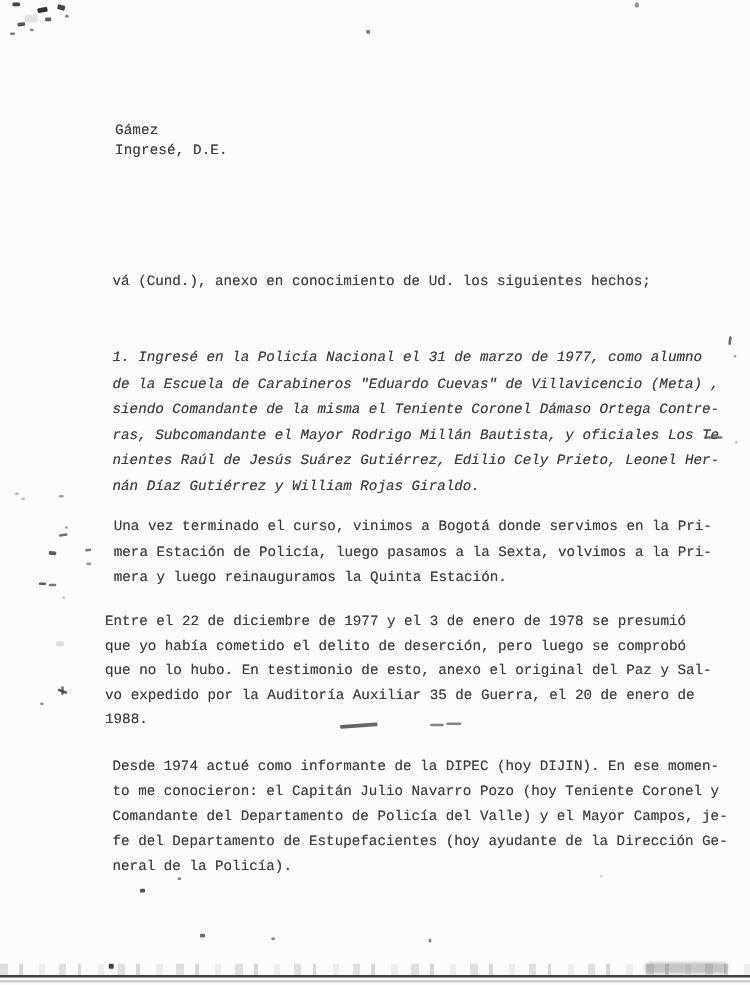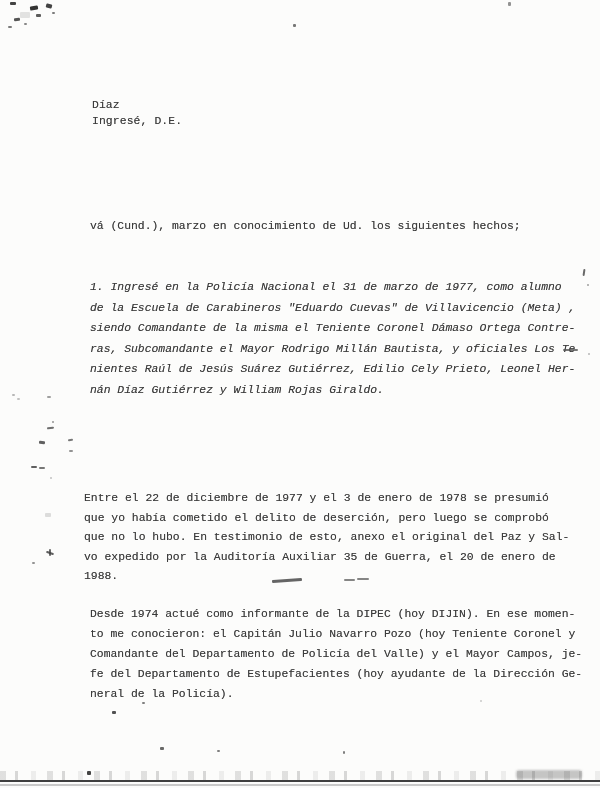--- a/index.html
+++ b/index.html
@@ -45,26 +45,27 @@
     position:absolute;left:0;top:780px;width:600px;height:2px;
     background:#3f3f3f;
     box-shadow:0 4px 0 rgba(140,140,140,.45);
   }
 </style>
 </head>
 <body>
 
 <div class="page">
 
-  <div class="tblock recipient"><div class="line">Díaz</div><div class="line">Ingresé, D.E.</div></div>
+  <div class="tblock recipient"><div class="line">Gámez</div><div class="line">Ingresé, D.E.</div></div>
 
-  <div class="tblock p0"><div class="line">vá (Cund.), marzo en conocimiento de Ud. los siguientes hechos;</div></div>
+  <div class="tblock p0"><div class="line">vá (Cund.), anexo en conocimiento de Ud. los siguientes hechos;</div></div>
 
   <div class="tblock p1"><div class="line">1. Ingresé en la Policía Nacional el 31 de marzo de 1977, como alumno</div><div class="line">de la Escuela de Carabineros "Eduardo Cuevas" de Villavicencio (Meta) ,</div><div class="line">siendo Comandante de la misma el Teniente Coronel Dámaso Ortega Contre-</div><div class="line">ras, Subcomandante el Mayor Rodrigo Millán Bautista, y oficiales Los Te</div><div class="line">nientes Raúl de Jesús Suárez Gutiérrez, Edilio Cely Prieto, Leonel Her-</div><div class="line">nán Díaz Gutiérrez y William Rojas Giraldo.</div></div>
 
+  <div class="tblock p2"><div class="line">Una vez terminado el curso, vinimos a Bogotá donde servimos en la Pri-</div><div class="line">mera Estación de Policía, luego pasamos a la Sexta, volvimos a la Pri-</div><div class="line">mera y luego reinauguramos la Quinta Estación.</div></div>
 
   <div class="tblock p3"><div class="line">Entre el 22 de diciembre de 1977 y el 3 de enero de 1978 se presumió</div><div class="line">que yo había cometido el delito de deserción, pero luego se comprobó</div><div class="line">que no lo hubo. En testimonio de esto, anexo el original del Paz y Sal-</div><div class="line">vo expedido por la Auditoría Auxiliar 35 de Guerra, el 20 de enero de</div><div class="line">1988.</div></div>
 
   <div class="tblock p4"><div class="line">Desde 1974 actué como informante de la DIPEC (hoy DIJIN). En ese momen-</div><div class="line">to me conocieron: el Capitán Julio Navarro Pozo (hoy Teniente Coronel y</div><div class="line">Comandante del Departamento de Policía del Valle) y el Mayor Campos, je-</div><div class="line">fe del Departamento de Estupefacientes (hoy ayudante de la Dirección Ge-</div><div class="line">neral de la Policía).</div></div>
 
   <div id="artifacts">
       <div class="speck" style="left: 10px; top: 2px; width: 6px; height: 3px; background: rgb(34, 34, 34); opacity: 0.85; transform: rotate(0deg);"></div>
       <div class="speck" style="left: 30px; top: 6px; width: 8px; height: 4px; background: rgb(29, 29, 29); opacity: 0.9; transform: rotate(-10deg);"></div>
       <div class="speck" style="left: 46px; top: 4px; width: 6px; height: 4px; background: rgb(34, 34, 34); opacity: 0.85; transform: rotate(15deg);"></div>
       <div class="speck" style="left: 36px; top: 14px; width: 5px; height: 3px; background: rgb(51, 51, 51); opacity: 0.8; transform: rotate(0deg);"></div>

